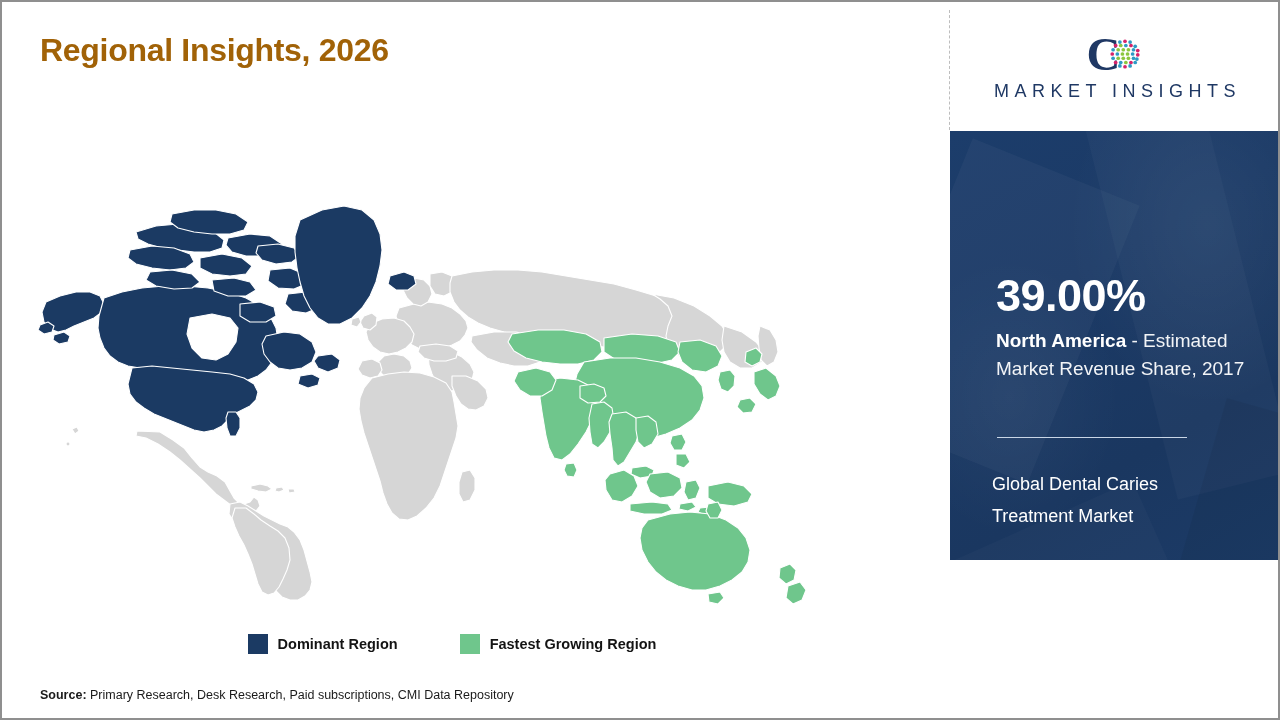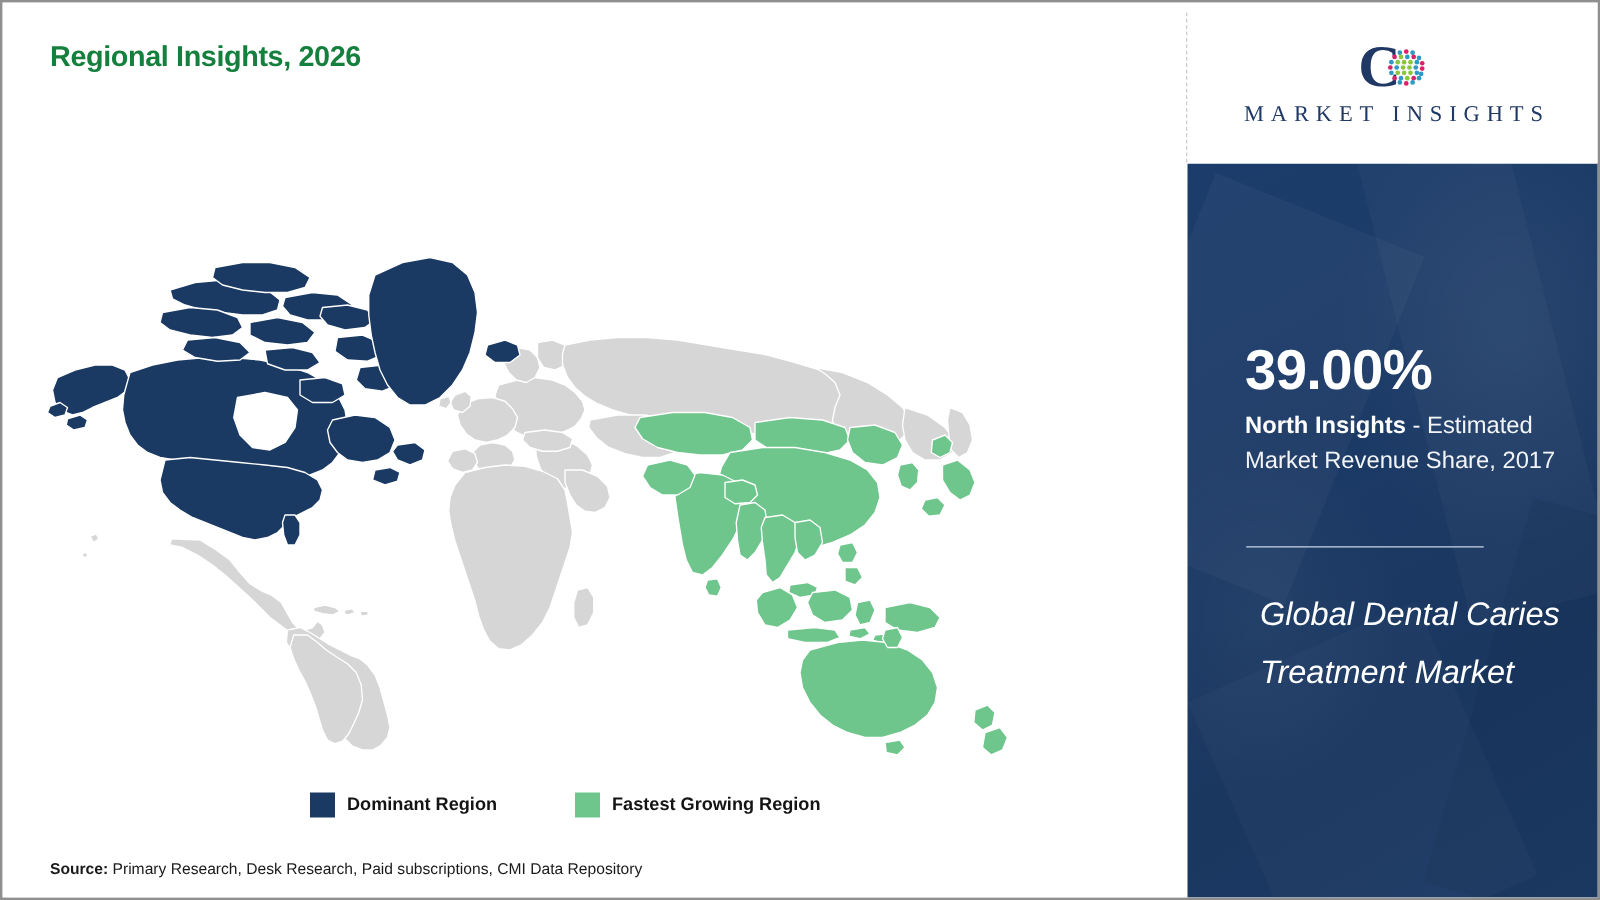--- a/index.html
+++ b/index.html
@@ -25,23 +25,23 @@
     position: absolute;
     left: 0; top: 0;
     width: 948px; height: 716px;
     background: #ffffff;
   }
 
   #page-title {
     position: absolute;
     left: 38px;
     top: 30px;
-    font-size: 23px;
+    font-size: 32px;
     font-weight: bold;
-    color: #15803d;
+    color: #a16207;
     letter-spacing: -0.3px;
     white-space: nowrap;
   }
 
   #market-size-line {
     position: absolute;
     left: 0;
     top: 124px;
     width: 900px;
     text-align: center;
@@ -141,34 +141,34 @@
     font-weight: bold;
     color: #1f3864;
     letter-spacing: 1px;
   }
   #logo-globe {
     display: block;
     width: 34px; height: 34px;
     margin: 0 1px 0 -13px;
   }
   #logo-subtitle {
-    font-family: Liberation Serif, serif;
+    font-family: Liberation Sans, sans-serif;
     font-size: 18px;
     color: #1f3864;
     letter-spacing: 5.5px;
     margin-top: 3px;
     padding-left: 5px;
   }
 
   #stat-panel {
     position: absolute;
     left: 0;
     top: 129px;
     width: 330px;
-    height: 587px;
+    height: 429px;
     background:
       radial-gradient(ellipse 200px 260px at 78% 22%, rgba(255,255,255,0.055), rgba(255,255,255,0) 70%),
       radial-gradient(ellipse 160px 200px at 18% 62%, rgba(255,255,255,0.04), rgba(255,255,255,0) 70%),
       linear-gradient(150deg, #1c3d6b 0%, #1b3a66 35%, #1a3760 70%, #1c3b67 100%);
     overflow: hidden;
   }
   
   .texture {
     position: absolute;
     background: rgba(255,255,255,0.035);
@@ -202,28 +202,27 @@
   #stat-divider {
     position: absolute;
     left: 47px;
     top: 306px;
     width: 190px;
     height: 1px;
     background: #c9d6e6;
   }
   #report-title {
     position: absolute;
-    left: 58px;
+    left: 42px;
     top: 338px;
     width: 250px;
-    font-size: 26px;
+    font-size: 18px;
     font-weight: 300;
     color: #ffffff;
     line-height: 1.75;
-    font-style: italic;
   }
 </style>
 </head>
 <body>
 
 <div id="infographic">
 
   <div id="left-panel">
 
     <div id="page-title">Regional Insights, 2026</div>
@@ -439,21 +438,21 @@
 
     <div id="stat-panel">
       <div class="texture tex-a"></div>
       <div class="texture tex-b"></div>
       <div class="texture tex-c"></div>
       <div class="texture tex-d"></div>
 
       <div id="stat-percent">39.00%</div>
 
       <div id="stat-description">
-        <span id="stat-region">North Insights</span><span id="stat-desc-rest"> - Estimated Market Revenue Share, 2017</span>
+        <span id="stat-region">North America</span><span id="stat-desc-rest"> - Estimated Market Revenue Share, 2017</span>
       </div>
 
       <div id="stat-divider"></div>
 
       <div id="report-title">Global Dental Caries Treatment Market</div>
     </div>
   </div>
 </div>
 
 </body></html>

